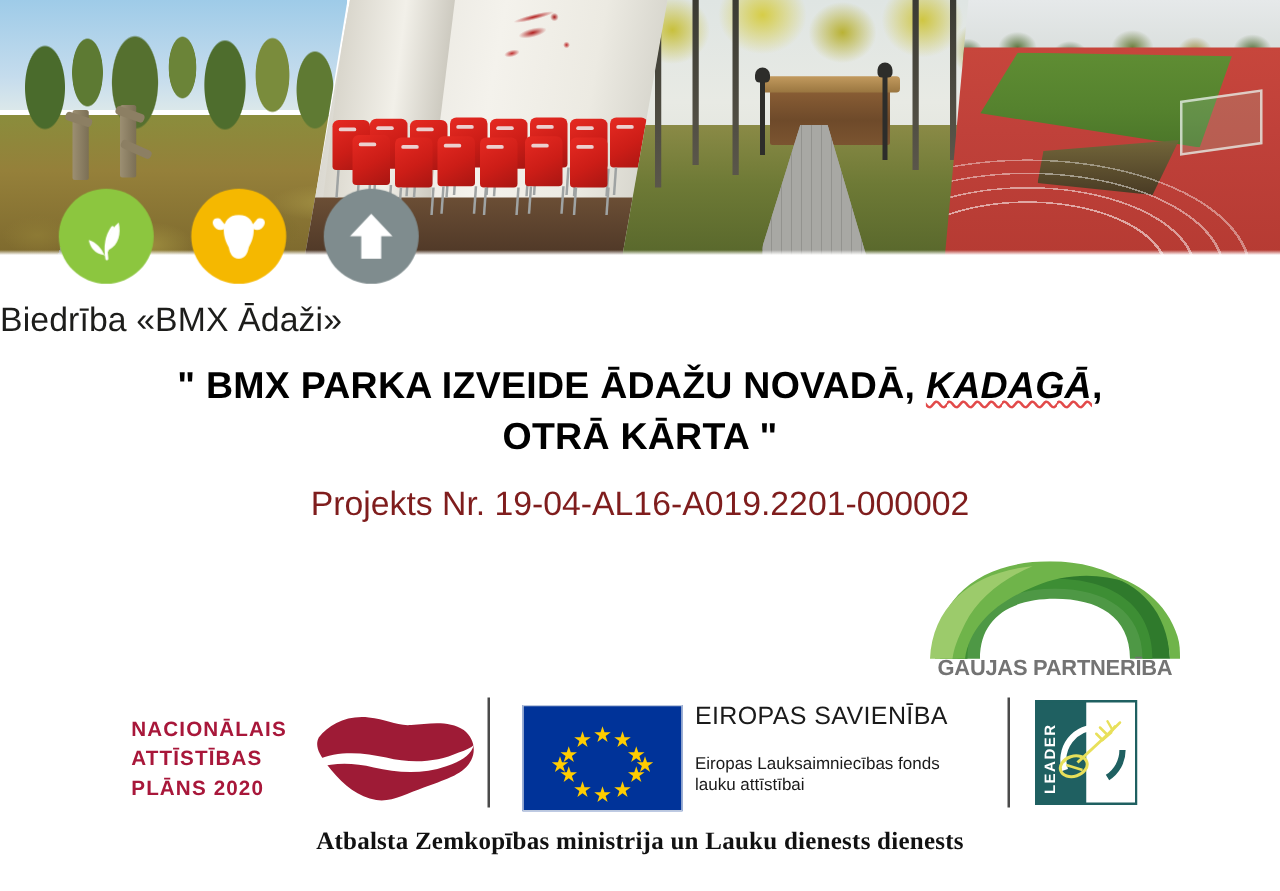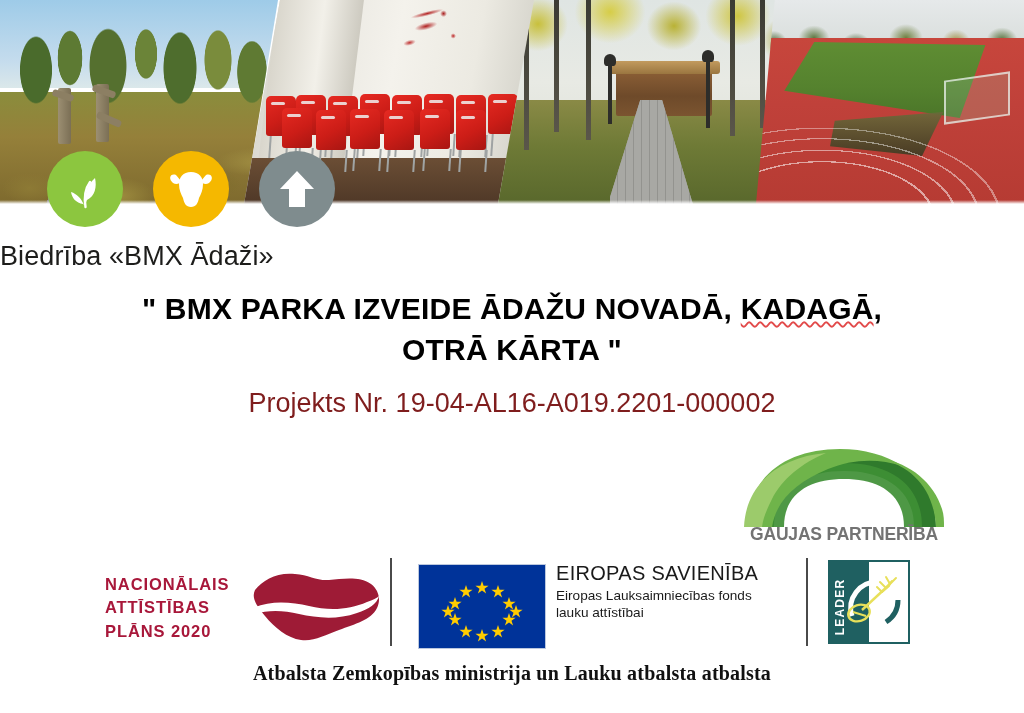--- a/index.html
+++ b/index.html
@@ -238,20 +238,21 @@
   }
   .title {
     text-align:center; margin-top: 17px;
     font-size: 30px; font-weight: bold; color:#000;
     line-height: 1.35; letter-spacing: .2px;
   }
   .title .misspelled {
     border-bottom: 2px wavy #e24a4a;
     text-decoration: underline wavy #e24a4a 1.6px;
     text-underline-offset: 2px;
+    font-style: italic;
   }
   .project-no {
     text-align:center; margin-top: 18px;
     font-size: 27px; color:#7f1d1d;
   }
 
   
   .gaujas {
     position:absolute; left: 744px; top: 449px; width: 200px; height: 96px;
   }
@@ -285,21 +286,21 @@
   .eu { position:absolute; left:418px; top:8px; width:380px; height:88px; }
   .eu-flag {
     position:absolute; left:0; top:4px; width:128px; height:85px;
     background:#003399; border:1px solid #bcc8de;
     box-sizing:border-box;
   }
   .eu-stars { position:absolute; inset:0; }
   .eu-text { position:absolute; left:138px; top:2px; width:242px; }
   .eu-t1 { font-size: 20px; color:#1a1a1a; letter-spacing: .3px; }
   .eu-t2 { font-size: 14.2px; color:#1a1a1a; margin-top:6px; letter-spacing:.1px;}
-  .eu-t3 { font-size: 13.6px; color:#1a1a1a; margin-top:3px; line-height:1.22;}
+  .eu-t3 { font-size: 13.6px; color:#1a1a1a; margin-top:18px; line-height:1.22;}
 
   .leader { position:absolute; left:828px; top:8px; width:82px; height:84px; }
 
   
   .footer {
     position:absolute; left:0; top:662px; width:1024px;
     text-align:center;
     font-family: "Liberation Serif", serif;
     font-weight: bold;
     font-size: 20px;
@@ -511,13 +512,13 @@
           <path d="M58 28 L64 21"></path>
         <path d="M58 28 L52 22"></path>
           <path d="M54 32 L61 26"></path>
           <path d="M54 32 L49 27"></path>
       </g>
       <text x="16" y="47" fill="#ffffff" font-family="Liberation Sans, sans-serif" font-size="12" font-weight="bold" letter-spacing="1.2" transform="rotate(-90 16 47)" text-anchor="middle">LEADER</text>
     </svg>
   </div>
 </div>
 
-<div class="footer">Atbalsta Zemkopības ministrija un Lauku atbalsta atbalsta</div>
+<div class="footer">Atbalsta Zemkopības ministrija un Lauku dienests dienests</div>
 
 </body></html>

